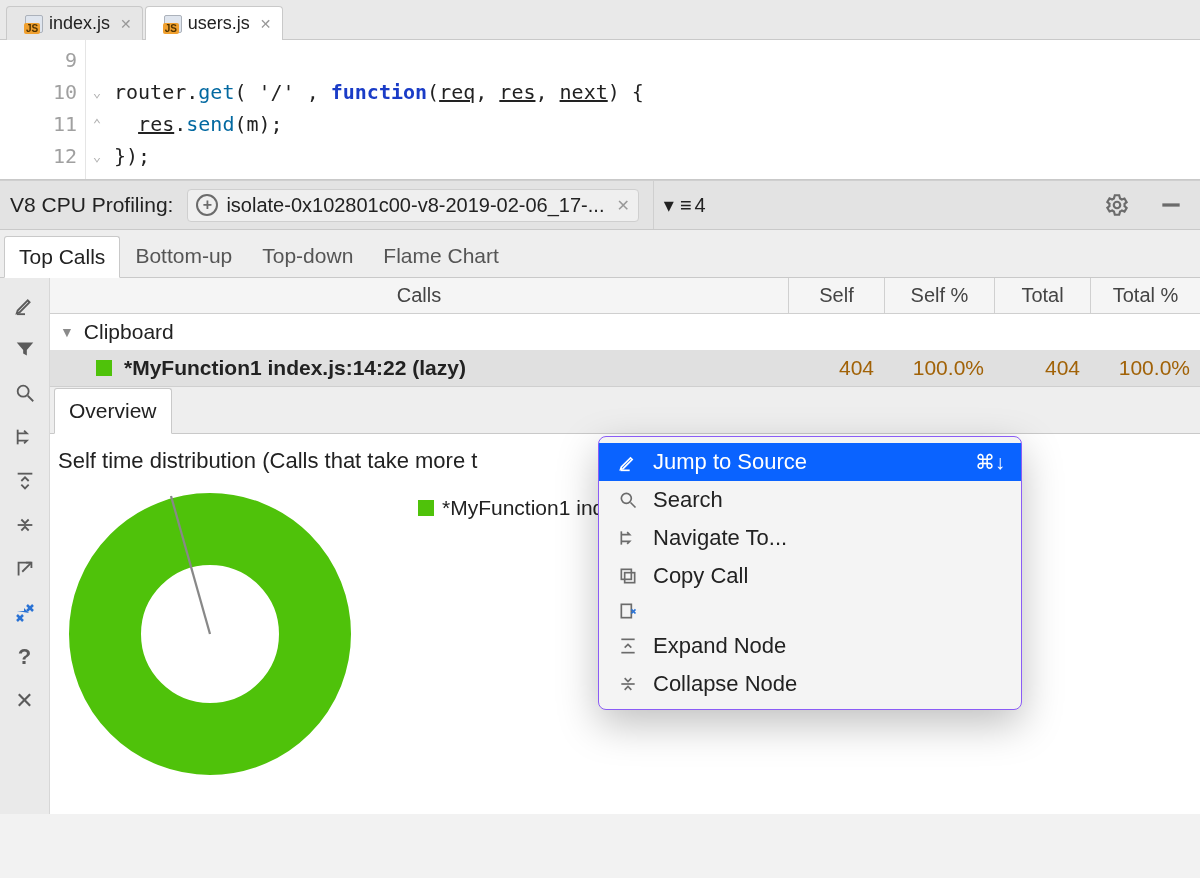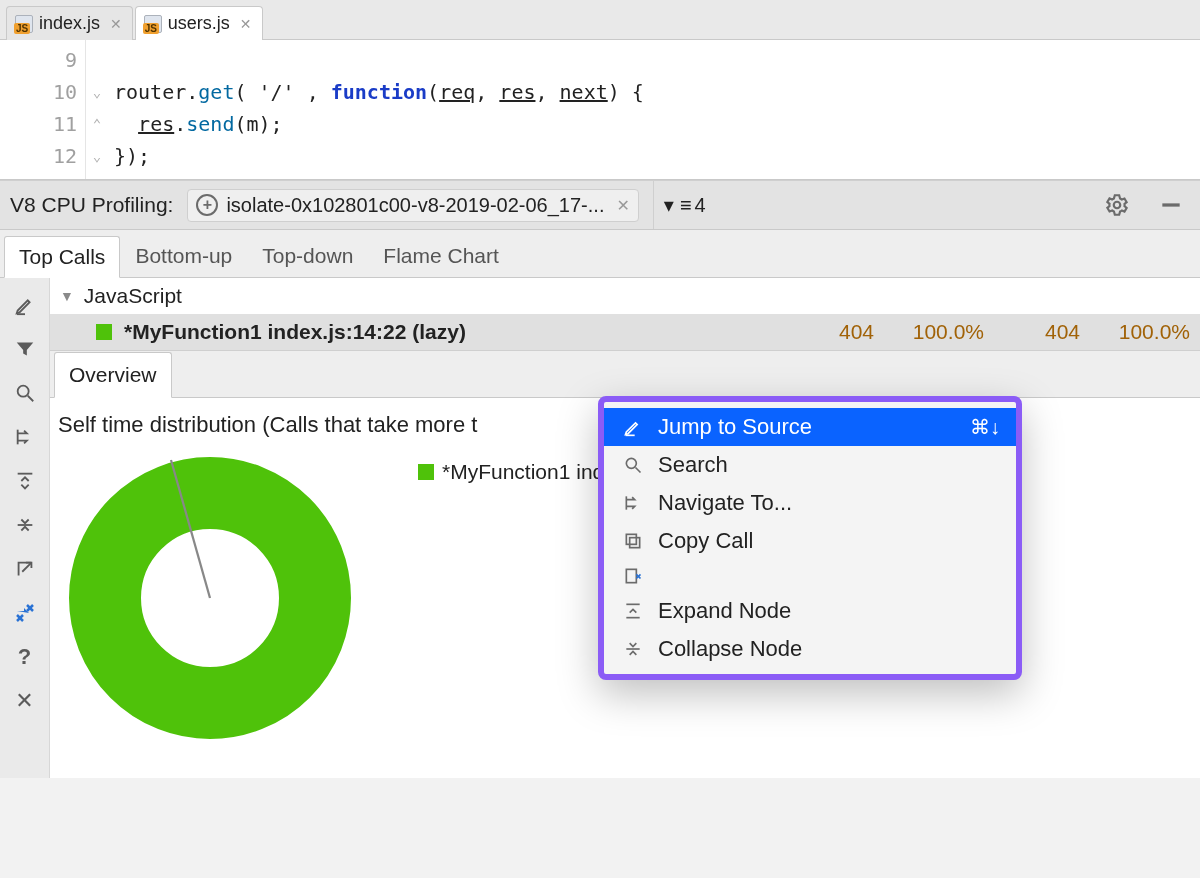--- a/index.html
+++ b/index.html
@@ -36,20 +36,21 @@
     position: relative;
     top: 1px;
   }
   .editor-tab.active {
     background: #ffffff;
   }
   .js-icon {
     width: 18px; height: 18px;
     display: flex; align-items: flex-end; justify-content: flex-end;
     position: relative;
+    margin-left: 10px;
   }
   .js-icon .page {
     width: 18px; height: 18px; background: #dfe5ee; border:1px solid #acb2bb; border-radius:2px;
     position:absolute; top:0; left:0;
   }
   .js-icon .badge {
     position:absolute; bottom:-1px; left:-1px;
     background:#f0a02f; color:#503300;
     font-size:10px; font-weight:bold;
     padding:0 2px; border-radius:2px;
@@ -235,24 +236,24 @@
   .chart-legend .sq2 { width:16px;height:16px;background:#4fc20a;outline:2px solid #fff;}
   .donut {
     position:absolute;
     left: 10px; top: 50px;
   }
 
   
   .ctx-menu {
     position:absolute;
     left: 598px;
-    top: 396px;
+    top: 436px;
     width: 424px;
     background:#f4f4f4;
-    border:6px solid #8b5cf6;
+    border:1px solid #8b5cf6;
     border-radius:8px;
     box-shadow: 0 14px 40px rgba(0,0,0,0.25);
     padding: 6px 0;
     z-index: 50;
   }
   .ctx-item {
     display:flex;
     align-items:center;
     gap:12px;
     padding: 6px 16px;
@@ -397,25 +398,32 @@
           <path d="M4 14l6 6"></path>
           <path d="M10 14l-6 6" stroke="#2a72d4"></path>
           <path d="M4 10h7v-3l5 5" fill="#2a72d4" stroke="none"></path>
         </svg>
       </span>
     <span class="si" style="font-size:22px;font-weight:bold;">?</span>
     <span class="si" style="font-size:22px;">✕</span>
   </div>
 
   <div class="main-col">
+    <div class="col-headers">
+      <div class="col-calls">Calls</div>
+      <div class="col-num">Self</div>
+      <div class="col-num wide">Self %</div>
+      <div class="col-num">Total</div>
+      <div class="col-num wide">Total %</div>
+    </div>
 
     <div class="tree">
       <div class="row group">
         <span class="tri">▼</span>
-        <span>JavaScript</span>
+        <span>Clipboard</span>
       </div>
       <div class="row sel">
         <span class="sq"></span>
         <b>*MyFunction1 index.js:14:22 (lazy)</b>
         <span class="cells">
           <span class="c">404</span>
           <span class="c wide">100.0%</span>
           <span class="c">404</span>
           <span class="c wide">100.0%</span>
         </span>

